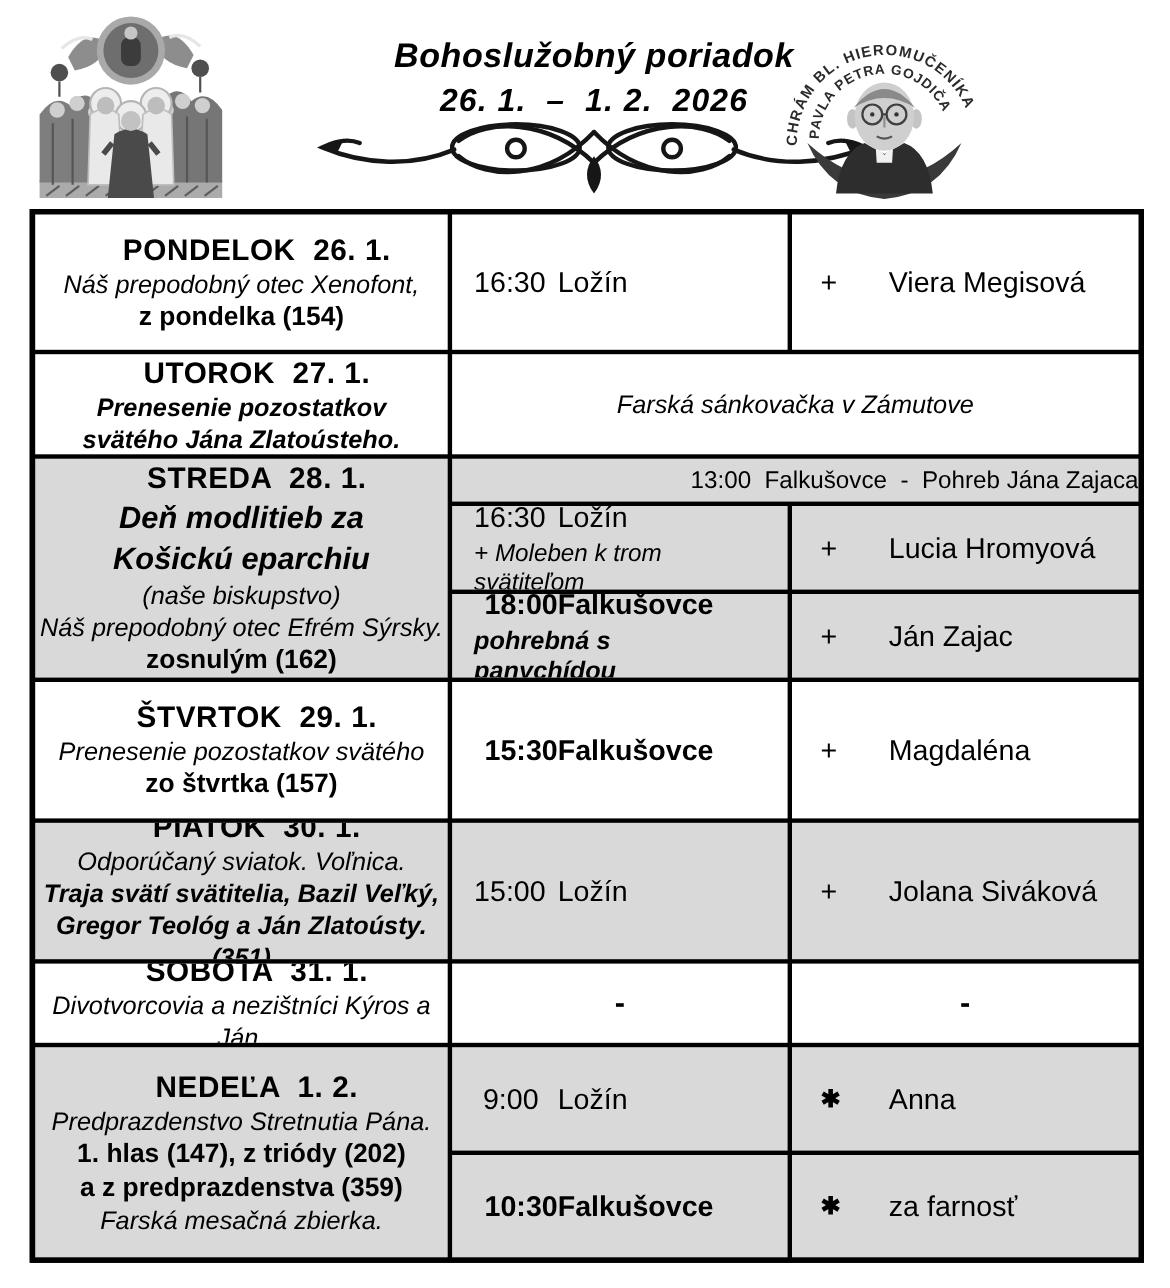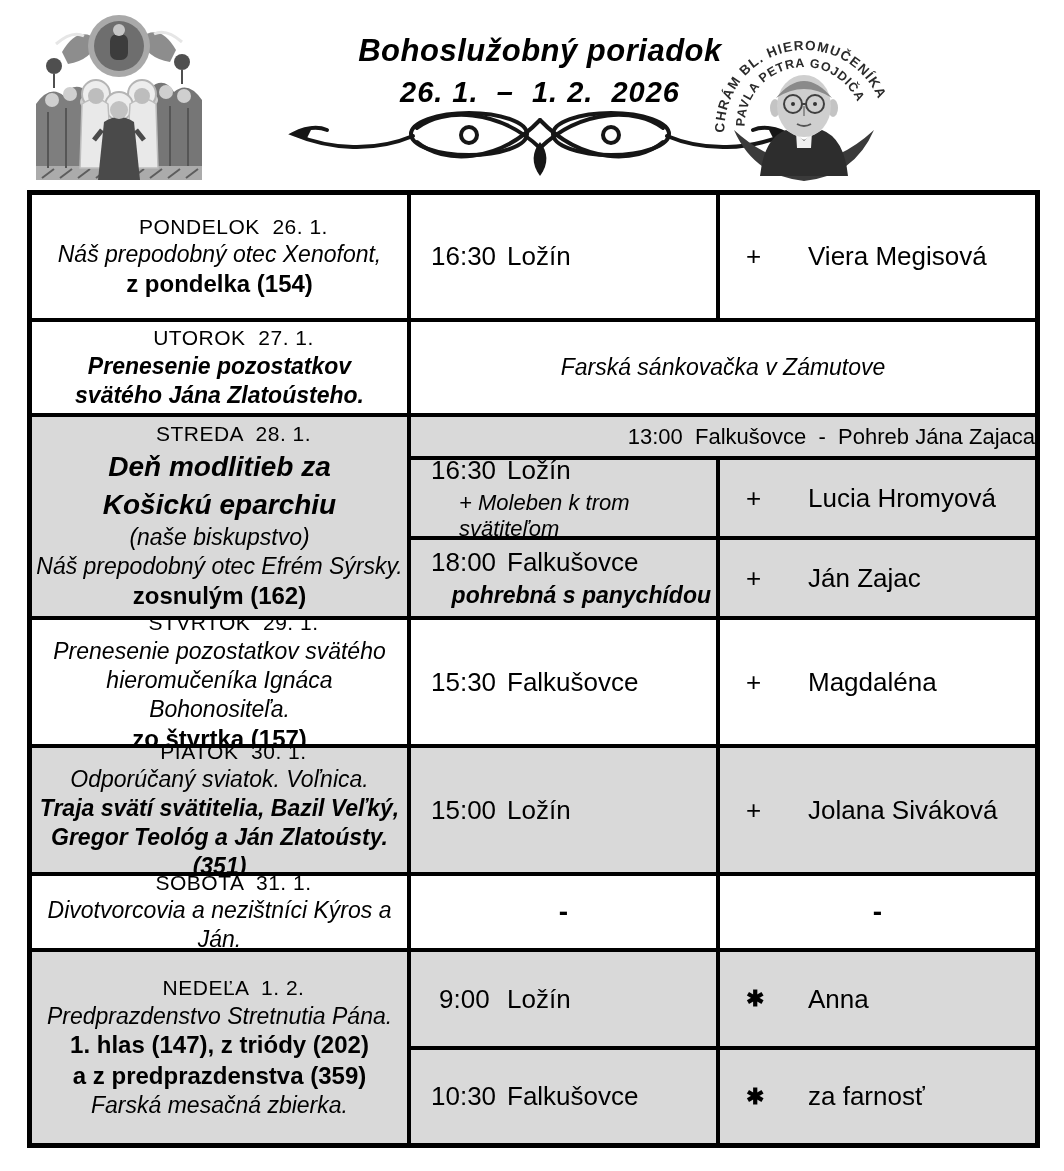--- a/index.html
+++ b/index.html
@@ -31,31 +31,31 @@
     grid-template-rows:123px 91px 39px 76px 76px 124px 124px 72px 94px 93px;
     gap:4px;
   }
   .cell { background:#fff; display:flex; overflow:hidden; }
   .shade { background:#d9d9d9; }
 
   .day {
     flex-direction:column; justify-content:center; align-items:center;
     text-align:center; line-height:1.26; padding:2px 4px;
   }
-  .day-title { font-size:21px; font-weight:normal; letter-spacing:0.5px;margin-left:28px; }
+  .day-title { font-size:27px; font-weight:bold; letter-spacing:0.5px;margin-left:28px; }
   .l-i  { font-size:23px; font-style:italic; }
   .l-b  { font-size:24px; font-weight:bold; }
   .l-bi { font-size:23px; font-weight:bold; font-style:italic; }
   .l-bi-lg { font-size:28px; font-weight:bold; font-style:italic; line-height:1.35; }
 
-  .svc { flex-direction:column; justify-content:center; align-items:stretch; padding:4px 1px 4px 20px; }
+  .svc { flex-direction:column; justify-content:center; align-items:stretch; padding:4px 22px 4px 20px; }
   .svc-line { display:flex; align-items:baseline; font-size:26px; }
   .svc-line .time { min-width:76px; }
-  .bold { font-weight:normal; }
-  .svc-extra { font-size:22px; font-style:italic; margin-top:4px; margin-left:28px; }
+  .bold { font-weight:bold;text-align:right; }
+  .svc-extra { font-size:22px; font-style:italic; margin-top:4px; }
   .svc-extra.bi { font-size:23px; font-weight:bold; align-self:flex-end; padding-right:4px; margin-left:0; }
 
   .int { flex-direction:row; justify-content:flex-start; align-items:center; padding-left:26px; font-size:26px; }
   .int .sym { min-width:62px; }
   .sym-star { font-size:22px; font-weight:bold; }
 
   .note-cell { justify-content:flex-end; align-items:center; font-size:22px; text-align:center; }
   .event-cell { justify-content:center; align-items:center; font-size:23px; font-style:italic; text-align:right; }
   .dash-cell { justify-content:center; align-items:center; font-size:28px; font-weight:bold; }
 </style>
@@ -242,21 +242,20 @@
     <div class="svc-extra bi">pohrebná s panychídou</div>
   </div>
   <div class="cell int shade" style="grid-column:3;grid-row:5">
     <span class="sym">+</span>
     <span>Ján Zajac</span>
   </div>
 
   <div class="cell day" style="grid-column:1;grid-row:6">
     <div class="day-title pre">ŠTVRTOK  29. 1.</div>
     <div class="l-i">Prenesenie pozostatkov svätého</div>
-    <div class="l-i">hieromučeníka Ignáca Bohonositeľa.</div>
     <div class="l-b">zo štvrtka (157)</div>
   </div>
   <div class="cell svc" style="grid-column:2;grid-row:6">
     <div class="svc-line bold">
       <span class="time">15:30</span>
       <span>Falkušovce</span>
     </div>
   </div>
   <div class="cell int" style="grid-column:3;grid-row:6">
     <span class="sym">+</span>

